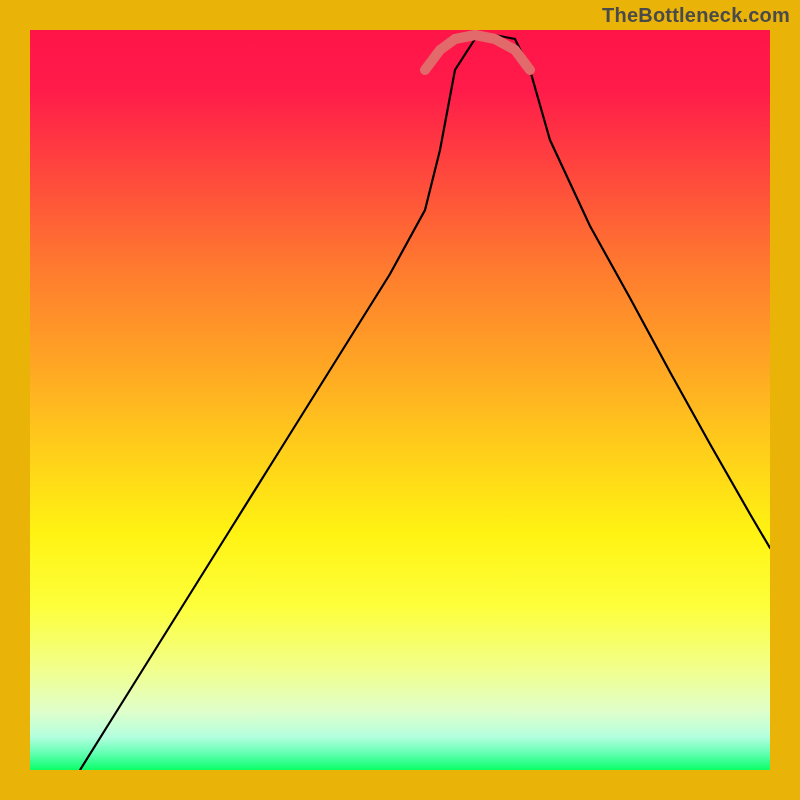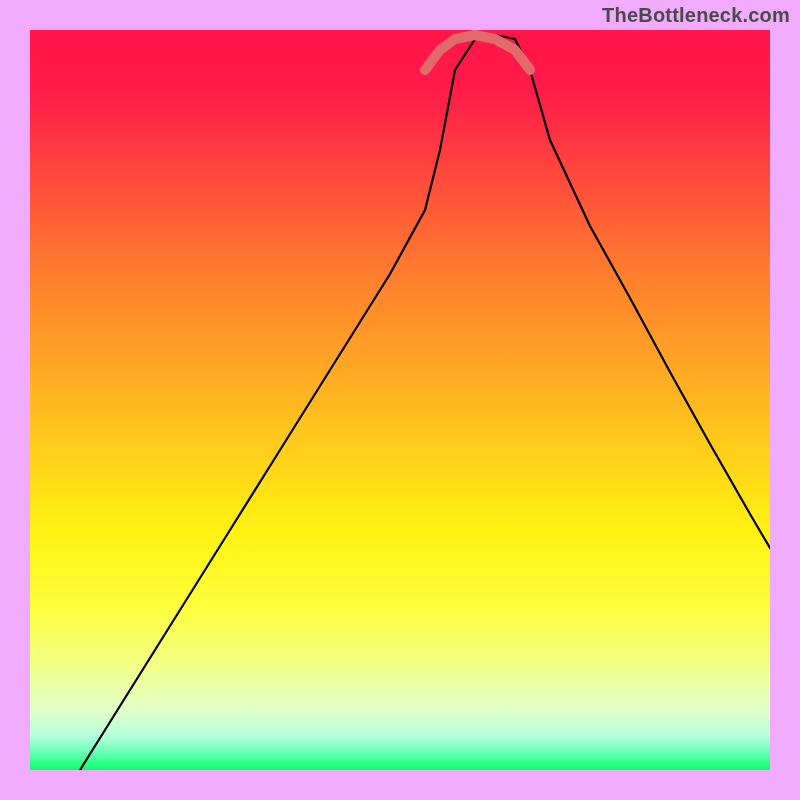--- a/index.html
+++ b/index.html
@@ -7,21 +7,21 @@
     padding: 0;
     width: 800px;
     height: 800px;
     background: #000;
     font-family: Arial, Helvetica, sans-serif;
   }
   .frame {
     position: relative;
     width: 800px;
     height: 800px;
-    background: #f0abfc;
+    background: #eab308;
   }
   .watermark {
     position: absolute;
     top: 4px;
     right: 10px;
     color: #4a4a4a;
     font-size: 20px;
     font-weight: 600;
     letter-spacing: 0.2px;
     z-index: 3;

